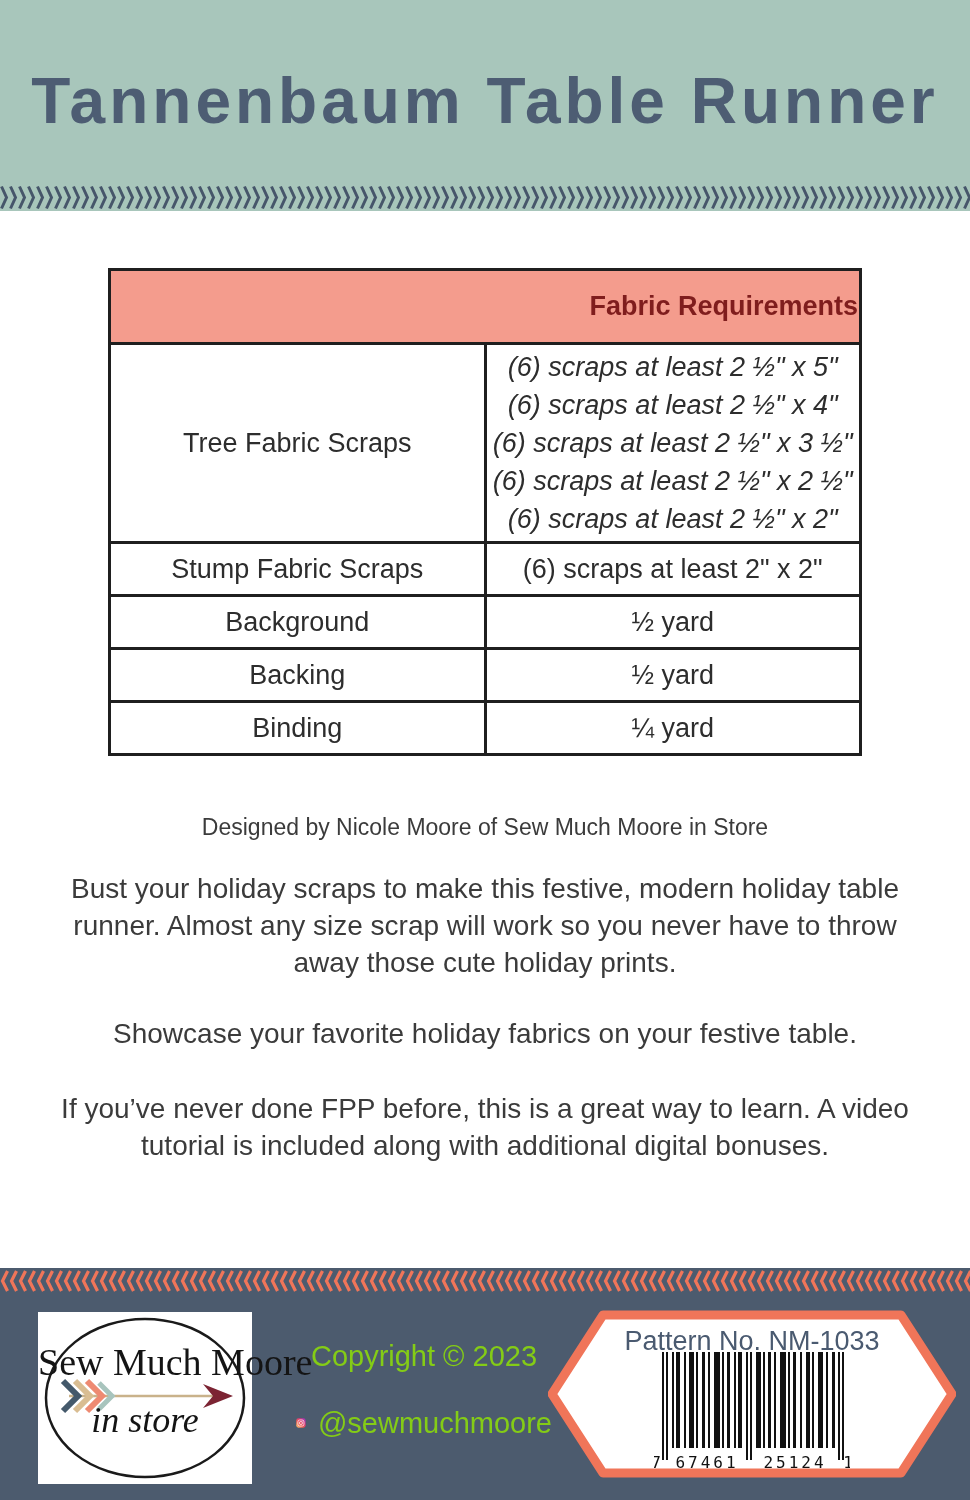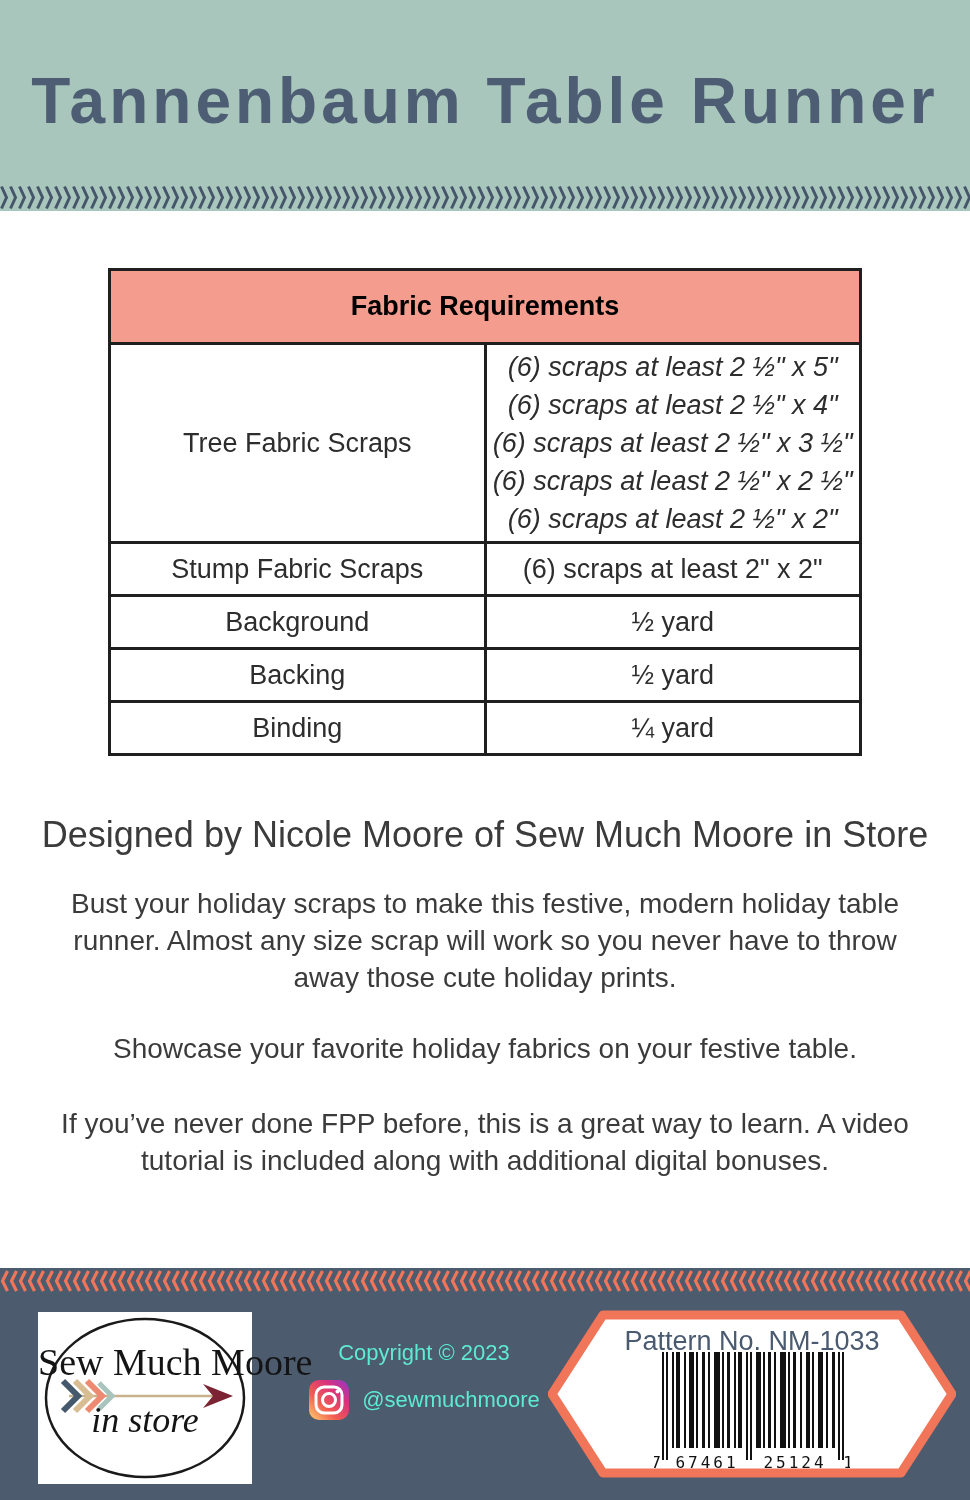--- a/index.html
+++ b/index.html
@@ -28,29 +28,29 @@
   table.fabric-table {
     border-collapse: collapse;
     margin: 57px auto 0 auto;
     width: 754px;
     font-size: 27px; color: #2d2d2d;
     table-layout: fixed;
   }
   table.fabric-table th, table.fabric-table td { border: 3px solid #1f1f1f; text-align: center; vertical-align: middle; }
   table.fabric-table th {
     background: #f49c8d; height: 74px;
-    font-size: 27px; font-weight: bold; color: #000000;
+    font-size: 27px; font-weight: bold; color: #7f1d1d; text-align: right;
   }
   td.col-label { width: 335px; }
   tr.row-tree td { height: 199px; }
   tr.row-plain td { height: 53px; }
   .cell-lines div { line-height: 38px; font-style: italic; }
 
   
-  .byline { margin: 58px auto 0 auto; text-align: center; font-size: 36px; color: #3b3b3b; }
+  .byline { margin: 58px auto 0 auto; text-align: center; font-size: 23px; color: #3b3b3b; }
   .para { margin: 0 auto; width: 920px; text-align: center; font-size: 28px; line-height: 37px; color: #3b3b3b; }
   .para.p1 { margin-top: 29px; }
   .para.p2 { margin-top: 38px; }
   .para.p3 { margin-top: 34px; }
 
   
   footer { position: absolute; top: 1294px; left: 0; right: 0; bottom: 0; background: #4c5b6e; }
 
   .logo-box {
     position: absolute; left: 38px; top: 18px; width: 214px; height: 172px;
@@ -60,24 +60,24 @@
   .logo-name {
     position: absolute; top: 28px; left: 0; width: 100%; text-align: center;
     font-family: "Liberation Serif", serif; font-size: 38px; color: #141414; white-space: nowrap;
   }
   .logo-arrow { position: absolute; top: 64px; left: 17px; }
   .logo-tagline {
     position: absolute; top: 87px; left: 0; width: 100%; text-align: center;
     font-family: "Liberation Serif", serif; font-style: italic; font-size: 36px; color: #141414;
   }
 
-  .footer-center { position: absolute; left: 252px; top: 0; width: 300px; height: 100%; text-align: center; color: #5eead4; font-size: 22px; padding-left: 44px; }
+  .footer-center { position: absolute; left: 252px; top: 0; width: 300px; height: 100%; text-align: center; color: #84cc16; font-size: 29px; padding-left: 44px; }
   .copyright { margin-top: 46px; }
   .website { margin-top: 17px; }
-  .insta-row { margin-top: 13px; display: flex; align-items: center; justify-content: center; gap: 12px; }
+  .insta-row { margin-top: 29px; display: flex; align-items: center; justify-content: center; gap: 12px; }
 
   .badge { position: absolute; left: 548px; top: 16px; width: 408px; height: 168px; }
   .badge .hex { position: absolute; left: 0; top: 0; }
   .pattern-no { position: absolute; top: 16px; left: 0; width: 100%; text-align: center; font-size: 27px; color: #4a5a70; }
   .barcode { position: absolute; top: 42px; left: 50%; transform: translateX(-50%); line-height: 0; }
   .barcode text { font-family: "DejaVu Sans Mono", monospace; font-size: 16px; fill: #111; }
 </style>
 </head>
 <body>
 

